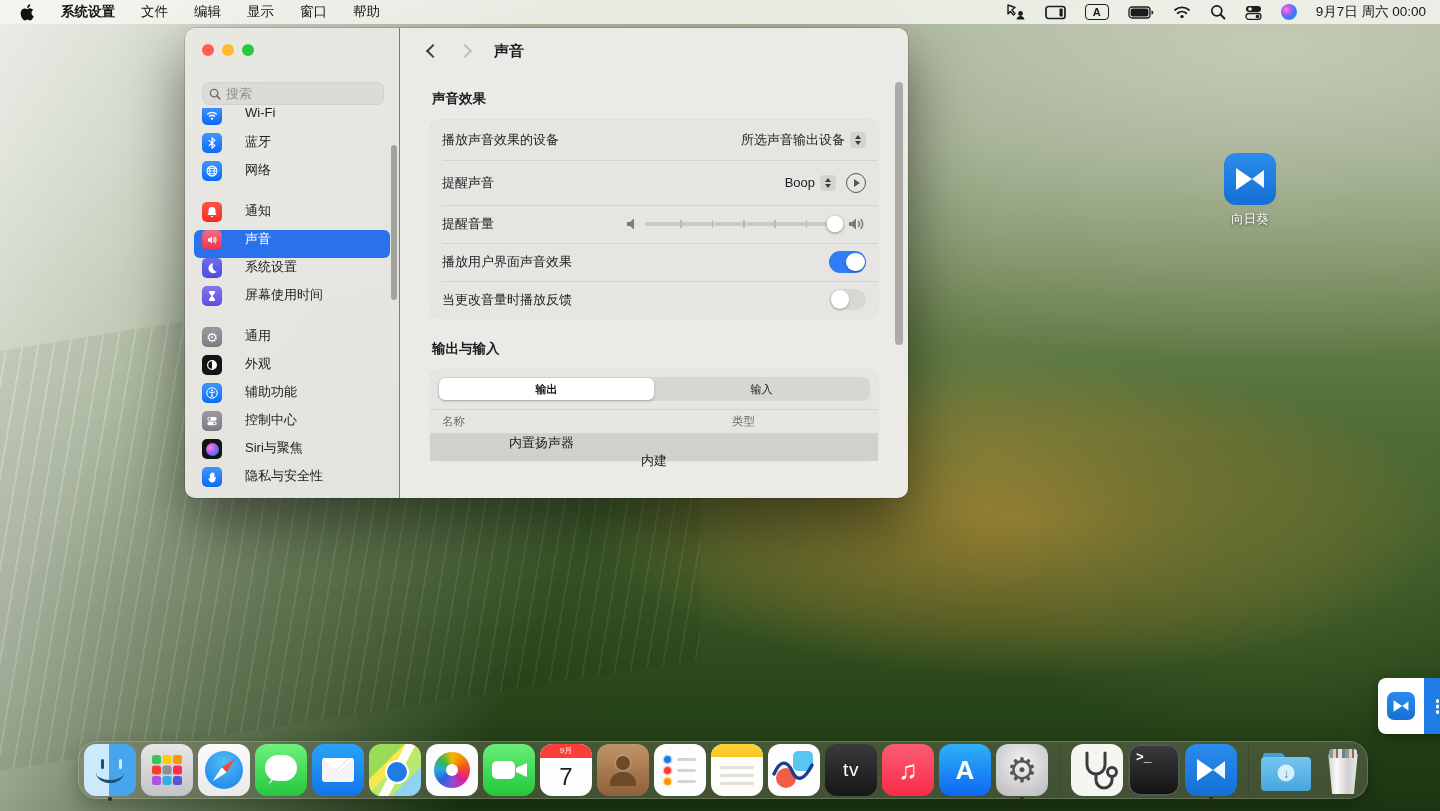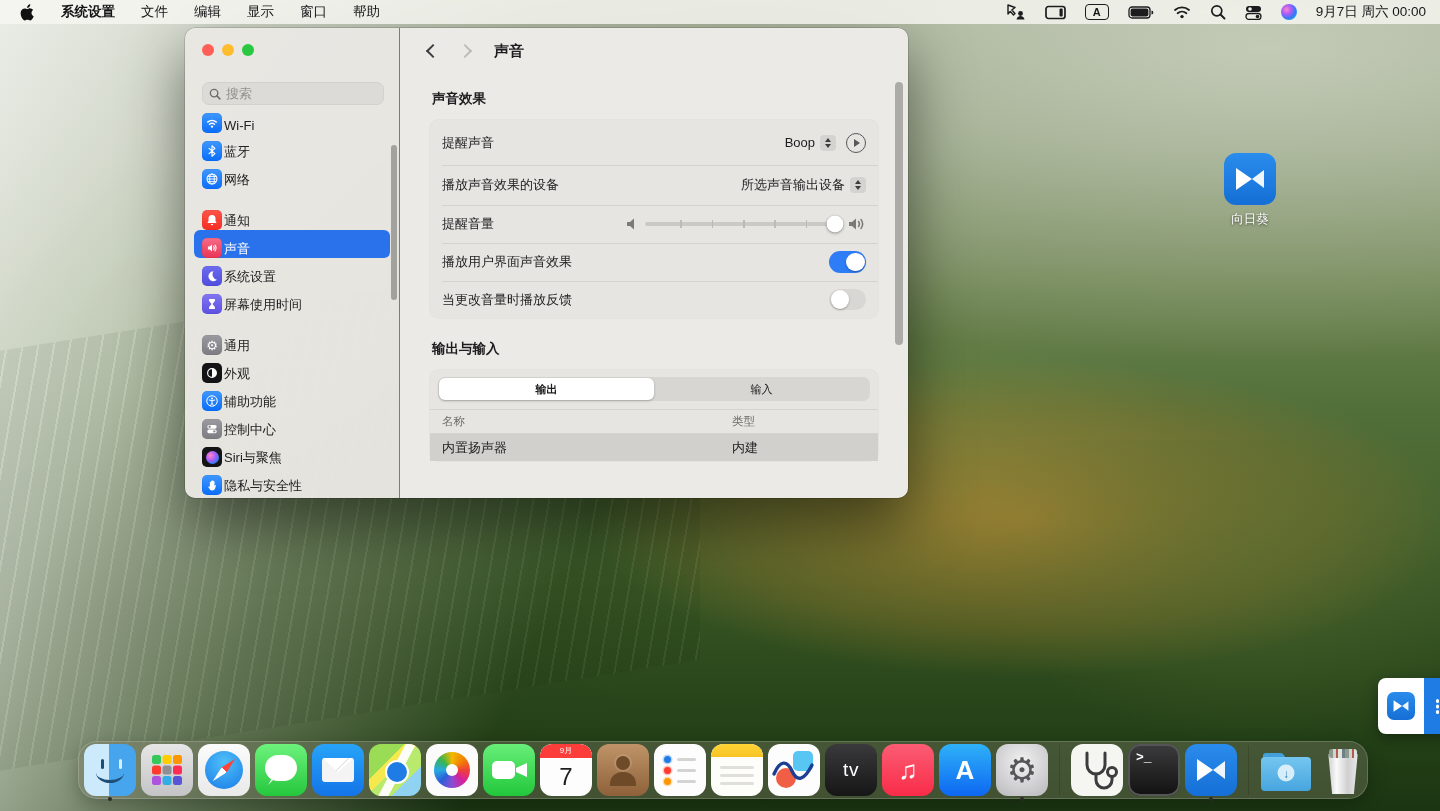--- a/index.html
+++ b/index.html
@@ -59,21 +59,21 @@
   .traffic { position:absolute; left:17px; top:16px; display:flex; gap:8px; }
   .tl { width:12px; height:12px; border-radius:50%; }
   .tl.red{ background:#ff5f57; } .tl.yellow{ background:#febc2e; } .tl.green{ background:#28c840; }
   .search { position:absolute; left:17px; top:54px; width:182px; height:23px; background:#dddbd7;
     border:1px solid #d3d1cd; border-radius:7px; display:flex; align-items:center; padding:0 6px; gap:5px; }
   .search input { border:none; outline:none; background:transparent; width:130px; font-size:13px; color:#333;
     font-family:inherit; }
   .search input::placeholder { color:#91908d; }
   .side-list { position:absolute; left:9px; right:9px; top:80px; bottom:0; overflow:hidden; }
   .side-group { margin-bottom:13px; }
-  .srow { display:flex; align-items:flex-end; gap:2px; height:28px; padding:0 8px; border-radius:6px;
+  .srow { display:flex; align-items:flex-start; gap:23px; height:28px; padding:0 8px; border-radius:6px;
     font-size:13px; color:#222; }
   .srow.first { margin-top:-3px; }
   .srow.selected { background:#2a72ec; color:#fff; }
   .sic { width:20px; height:20px; border-radius:5px; flex:none; display:flex; align-items:center;
     justify-content:center; box-shadow:inset 0 0 0 .5px rgba(0,0,0,.08); }
   .sic svg { width:14px; height:14px; display:block; }
   .sic .g { font-size:13px; color:#fff; line-height:1; }
   .side-scroll { position:absolute; right:2px; top:117px; width:6px; height:155px; border-radius:3px;
     background:rgba(80,80,78,.45); }
 
@@ -116,21 +116,21 @@
     border-radius:50%; background:#fff; box-shadow:0 1px 2px rgba(0,0,0,.3); }
   .toggle.on::after { left:auto; right:1.5px; }
   
   .segwrap { padding:7px 8px 8px; }
   .segment { display:flex; background:#d8d6d2; border-radius:7px; height:24px; padding:1px; }
   .seg { flex:1; display:flex; align-items:center; justify-content:center; font-size:11px; border-radius:6px; }
   .seg.sel { background:#fff; box-shadow:0 1px 2.5px rgba(0,0,0,.25); font-weight:bold; }
   .tbl-head { display:flex; height:25px; align-items:center; font-size:11.5px; color:#6e6d6a;
     border-top:1px solid rgba(0,0,0,.08); border-bottom:1px solid rgba(0,0,0,.08); padding:0 12px; }
   .tbl-row { display:flex; height:27px; align-items:center; font-size:13px; padding:0 12px; }
-  .tbl-row.sel { background:#d2d0cc; }
+  .tbl-row.sel { background:#d2d0cc;flex-direction:column; }
   .col-name { width:290px; }
   .main-scroll { position:absolute; right:5px; top:54px; width:8px; height:263px; border-radius:4px;
     background:rgba(120,119,116,.55); }
 
   
   .corner { position:absolute; left:1378px; top:678px; width:72px; height:56px; background:#fff;
     border-radius:8px 0 0 8px; box-shadow:0 4px 14px rgba(0,0,0,.35); display:flex; align-items:center; }
   .corner .app { width:28px; height:28px; border-radius:7px; margin-left:9px; position:relative; }
   .corner .strip { position:absolute; right:0; top:0; width:26px; height:56px; background:#1f7ce4; }
   .corner .dots { position:absolute; right:11px; top:21px; width:3.5px; height:3.5px; border-radius:50%;
@@ -471,45 +471,45 @@
       <div class="toolbar">
         <span class="nav-ch"></span>
         <span class="nav-ch fwd"></span>
         <span class="win-title">声音</span>
       </div>
 
       <div class="content">
         <div class="sec-title">声音效果</div>
 
         <div class="card">
+          <div class="crow" style="height:40px">
+            <span class="lab">播放声音效果的设备</span>
+            <span class="spacer"></span>
+            <span class="popup">
+              <span>所选声音输出设备</span>
+              <span class="stepper">
+                  <i class="up"></i>
+                  <i class="dn"></i>
+                </span>
+            </span>
+          </div>
           <div class="crow" style="height:45px">
             <span class="lab">提醒声音</span>
             <span class="spacer"></span>
             <span class="popup">
               <span>Boop</span>
               <span class="stepper">
                   <i class="up"></i>
                   <i class="dn"></i>
                 </span>
             </span>
             <span class="playbtn">
                 <i></i>
               </span>
           </div>
-          <div class="crow" style="height:40px">
-            <span class="lab">播放声音效果的设备</span>
-            <span class="spacer"></span>
-            <span class="popup">
-              <span>所选声音输出设备</span>
-              <span class="stepper">
-                  <i class="up"></i>
-                  <i class="dn"></i>
-                </span>
-            </span>
-          </div>
           <div class="crow" style="height:38px">
             <span class="lab">提醒音量</span>
             <span class="spacer"></span>
             <span class="slider">
               <svg class="spk" width="10" height="12" viewBox="0 0 10 12">
                   <path d="M0 4v4h3l4 3.5v-11L3 4z" fill="#7b7a77"></path>
                 </svg>
               <span class="track">
                 <span class="tick" style="left:18%"></span>
                   <span class="tick" style="left:34%"></span>

